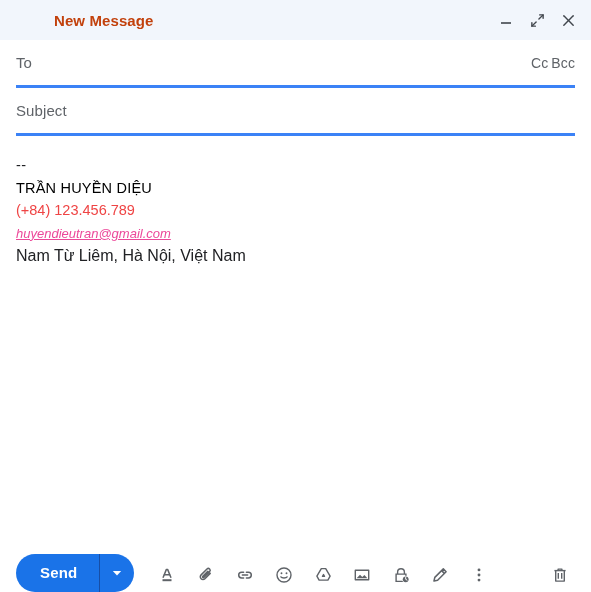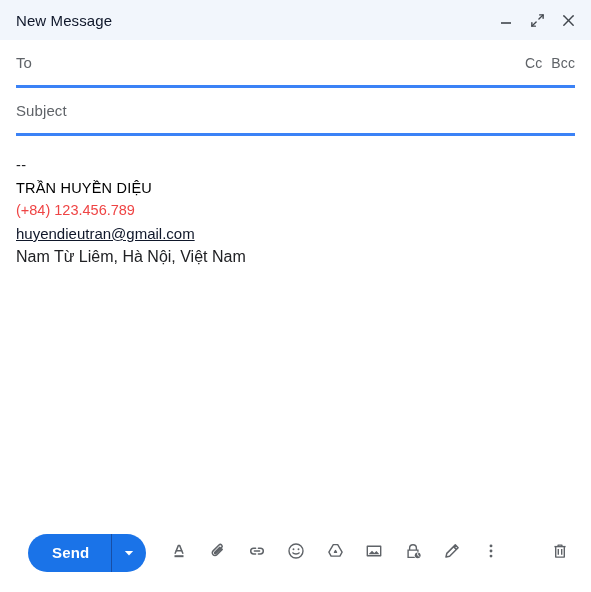--- a/index.html
+++ b/index.html
@@ -29,24 +29,25 @@
     height: 40px;
     min-height: 40px;
     background: #f2f6fc;
     display: flex;
     align-items: center;
     padding: 0 14px 0 16px;
     box-sizing: border-box;
   }
   #compose-title {
     font-size: 15px;
-    color: #0f172a;
-    font-weight: 400;
+    color: #c2410c;
+    font-weight: 700;
     letter-spacing: 0.1px;
     flex: 1;
+    margin-left: 38px;
   }
   .win-btns {
     display: flex;
     align-items: center;
     gap: 13px;
   }
   .win-btn {
     width: 18px;
     height: 18px;
     display: flex;
@@ -68,21 +69,21 @@
     box-sizing: border-box;
   }
   .field-label {
     font-size: 15px;
     color: #5f6368;
     letter-spacing: 0.1px;
   }
   .field-spacer { flex: 1; }
   .ccbcc {
     display: flex;
-    gap: 9px;
+    gap: 3px;
     margin-left: 27px;
   }
   .ccbcc span {
     font-size: 14px;
     color: #5f6368;
     cursor: pointer;
     letter-spacing: 0.1px;
   }
 
   
@@ -95,35 +96,36 @@
   #signature { font-size: 14.5px; line-height: 1.56; color: #202124; }
   #sig-delim { color: #202124; font-size: 14.5px; letter-spacing: 0.5px; }
   #sig-name {
     font-weight: normal;
     font-size: 14.5px;
     color: #000000;
     letter-spacing: 0.2px;
   }
   #sig-phone { font-size: 14.5px; color: #ef4444; }
   #sig-email {
-    font-size: 15px;
-    color: #0f172a;
+    font-size: 13px;
+    color: #ec4899;
     text-decoration: underline;
     cursor: pointer;
     display: inline-block;
+    font-style: italic;
   }
   #sig-address { font-size: 16px; color: #202124; }
 
   
   #compose-footer {
     height: 58px;
     min-height: 58px;
     display: flex;
-    align-items: flex-start;
-    padding: 0 14px 0 28px;
+    align-items: flex-end;
+    padding: 0 14px 0 16px;
     box-sizing: border-box;
     background: #ffffff;
   }
   #send-group {
     display: flex;
     align-items: center;
     background: #1a73e8;
     border-radius: 20px;
     height: 38px;
     cursor: pointer;

